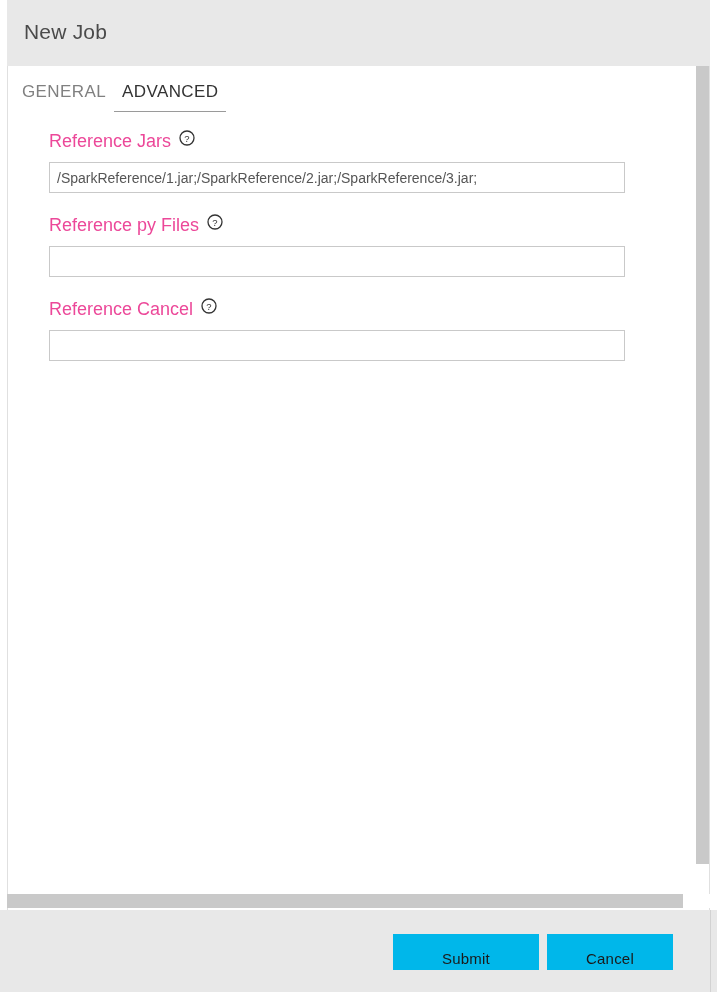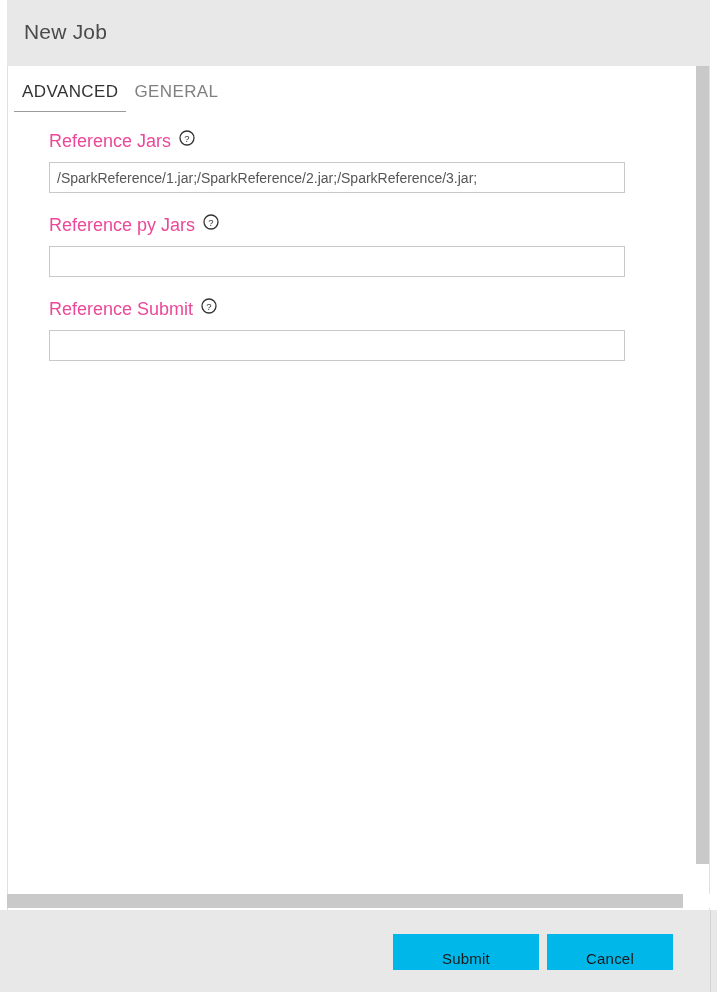--- a/index.html
+++ b/index.html
@@ -202,55 +202,55 @@
 
 <div id="dialog">
 
   <div class="titlebar">
     <div class="titlebar-text">New Job</div>
   </div>
 
   <div class="content-panel">
 
     <div class="tabs">
+      <div class="tab">GENERAL</div>
       <div class="tab active">ADVANCED</div>
-      <div class="tab">GENERAL</div>
     </div>
 
     <div class="form-area">
 
       <div class="field" style="top:0px;">
         <div class="field-label">
           <span>Reference Jars</span>
           <span class="help-icon">
             <svg width="16" height="16" viewBox="0 0 16 16">
               <circle cx="8" cy="8" r="7" fill="none" stroke="#333333" stroke-width="1.3"></circle>
               <text x="8" y="11.6" font-size="9.5" font-family="Liberation Sans, sans-serif" fill="#333333" text-anchor="middle">?</text>
             </svg>
           </span>
         </div>
         <input class="field-input" type="text" value="/SparkReference/1.jar;/SparkReference/2.jar;/SparkReference/3.jar;" style="">
       </div>
 
       <div class="field" style="top:84px;">
         <div class="field-label">
-          <span>Reference py Jars</span>
+          <span>Reference py Files</span>
           <span class="help-icon">
             <svg width="16" height="16" viewBox="0 0 16 16">
               <circle cx="8" cy="8" r="7" fill="none" stroke="#333333" stroke-width="1.3"></circle>
               <text x="8" y="11.6" font-size="9.5" font-family="Liberation Sans, sans-serif" fill="#333333" text-anchor="middle">?</text>
             </svg>
           </span>
         </div>
         <input class="field-input" type="text" value="" style="">
       </div>
 
       <div class="field" style="top:168px;">
         <div class="field-label">
-          <span>Reference Submit</span>
+          <span>Reference Cancel</span>
           <span class="help-icon">
             <svg width="16" height="16" viewBox="0 0 16 16">
               <circle cx="8" cy="8" r="7" fill="none" stroke="#333333" stroke-width="1.3"></circle>
               <text x="8" y="11.6" font-size="9.5" font-family="Liberation Sans, sans-serif" fill="#333333" text-anchor="middle">?</text>
             </svg>
           </span>
         </div>
         <input class="field-input" type="text" value="" style="">
       </div>
 

